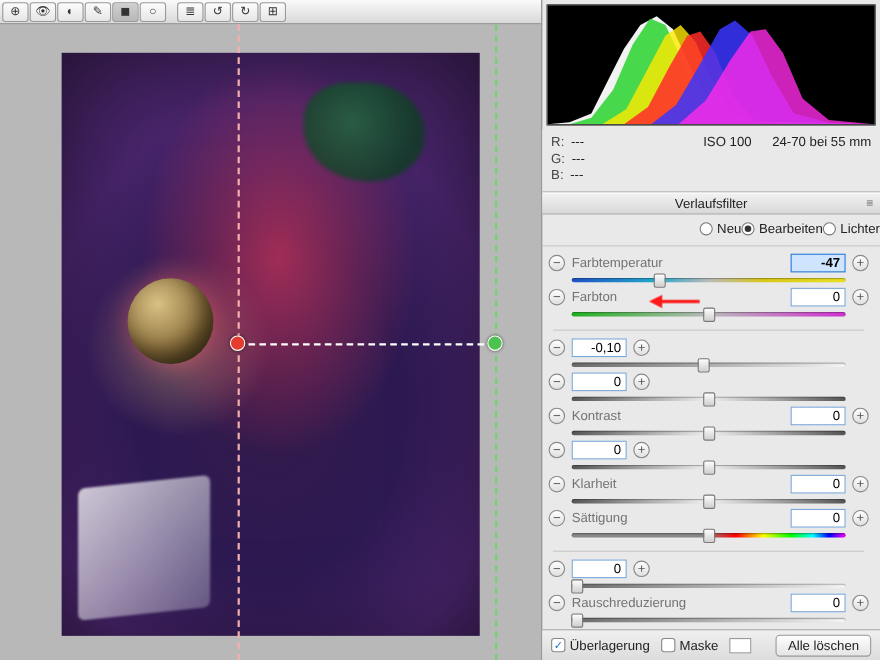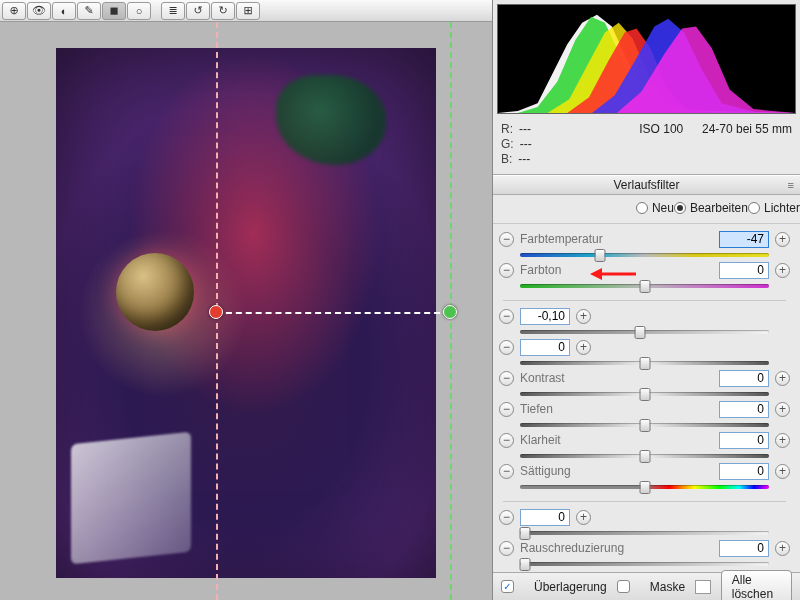--- a/index.html
+++ b/index.html
@@ -61,34 +61,34 @@
   .radio { display:flex; align-items:center; gap:4px; cursor:pointer; font-size:12px;}
   .radio .rdot { width:12px; height:12px; border:1px solid #777; border-radius:50%; background:#fff; display:inline-flex; align-items:center; justify-content:center;}
   .radio.sel .rdot::after { content:""; width:6px; height:6px; border-radius:50%; background:#333; }
 
   .sliders { flex:1; overflow-y:auto; padding: 6px 10px 6px 6px; }
   .group { margin-bottom: 8px; }
   .srow { display:flex; align-items:center; gap:6px; height:18px; }
   .circ { width:15px; height:15px; border:1px solid #888; border-radius:50%; background:linear-gradient(#fefefe,#e0e0e0); display:flex; align-items:center; justify-content:center; font-size:12px; line-height:1; color:#555; cursor:pointer; flex-shrink:0;}
   .slabel { flex:1; font-size:12px; color:#737373; }
   .sval { width:50px; height:17px; border:1px solid #7aa6d6; background:#fff; text-align:right; padding-right:4px; font-size:12px; }
-  .sval.hl { background:#cfe5ff; border-color:#2a7bd6; }
+  .sval.hl { background:#cfe5ff; border-color:#2a7bd6;font-weight:bold; }
   .track-row { padding: 2px 0 0 21px; margin-right:21px; }
   .track { height:11px; position:relative; }
   .track .bar { position:absolute; left:0; right:0; top:3px; height:4px; border-radius:2px; box-shadow: inset 0 1px 1px rgba(0,0,0,0.3);}
   .track .knob { position:absolute; top:-1px; width:11px; height:13px; background:linear-gradient(#fdfdfd,#cfcfcf); border:1px solid #787878; border-radius:2px; transform:translateX(-50%);}
   .bar.gray { background: linear-gradient(90deg,#555,#f0f0f0,#555);}
   .bar.temp { background: linear-gradient(90deg,#2050c8 0%, #20a8c8 30%, #bababa 50%, #d8c818 70%, #e8e020 100%);}
   .bar.tint { background: linear-gradient(90deg,#20b020 0%, #bababa 50%, #d030d0 100%);}
   .bar.sat  { background: linear-gradient(90deg,#888 0%, #888 48%, #f00 60%, #ff0 70%, #0f0 80%, #0ff 88%, #00f 94%, #f0f 100%);}
   .bar.plain { background: linear-gradient(90deg,#6a6a6a,#f4f4f4);}
   .sep { height:1px; background:#c8c8c8; margin:6px 4px; }
 
   .footer { height:28px; background:linear-gradient(#f0f0f0,#dcdcdc); border-top:1px solid #aaa; display:flex; align-items:center; gap:10px; padding: 0 8px;}
-  .chk { display:flex; align-items:center; gap:20px; font-size:12px; cursor:pointer;}
+  .chk { display:flex; align-items:center; gap:4px; font-size:12px; cursor:pointer;}
   .chk .box { width:13px; height:13px; border:1px solid #888; border-radius:3px; background:#fff; display:flex; align-items:center; justify-content:center; font-size:10px; color:#1a6dd6;}
   .chk.on .box::after { content:"✓"; }
   .swatch { width:20px; height:14px; background:#fff; border:1px solid #999; }
   .btn { margin-left:auto; padding:2px 10px; border:1px solid #999; border-radius:4px; background:linear-gradient(#fefefe,#e4e4e4); font-size:12px; cursor:pointer;}
 
   ::-webkit-scrollbar { width:14px; }
   ::-webkit-scrollbar-track { background:#e0e0e0; }
   ::-webkit-scrollbar-thumb { background:linear-gradient(#d0d0d0,#b0b0b0); border:1px solid #999; border-radius:3px;}
 </style>
 </head>
@@ -230,21 +230,20 @@
             <span class="circ">+</span>
           </div>
           <div class="track-row">
             <div class="track">
               <div class="bar gray"></div>
               <div class="knob" style="left:50%"></div>
             </div>
           </div>
           <div class="srow">
             <span class="circ">−</span>
-            <span class="slabel">Tiefen</span>
             <input class="sval" value="0" style="">
             <span class="circ">+</span>
           </div>
           <div class="track-row">
             <div class="track">
               <div class="bar gray"></div>
               <div class="knob" style="left:50%"></div>
             </div>
           </div>
           <div class="srow">

